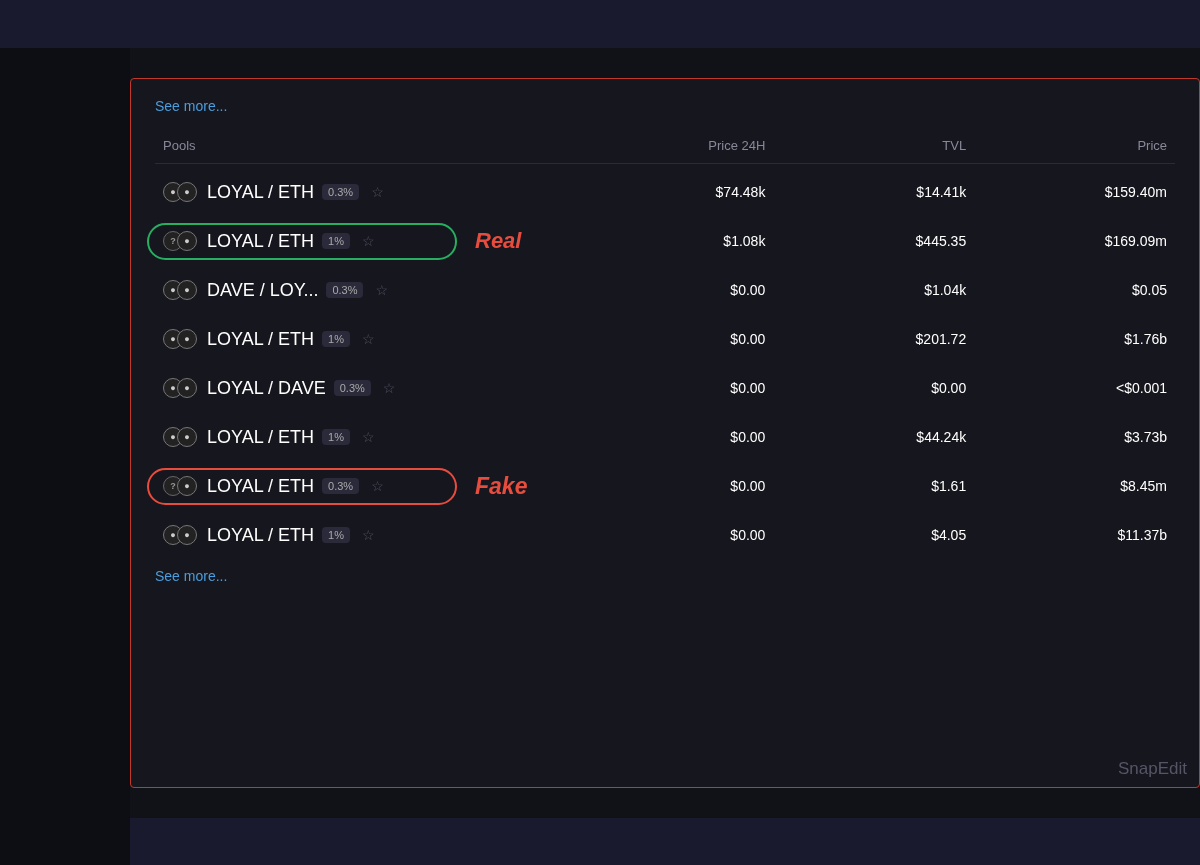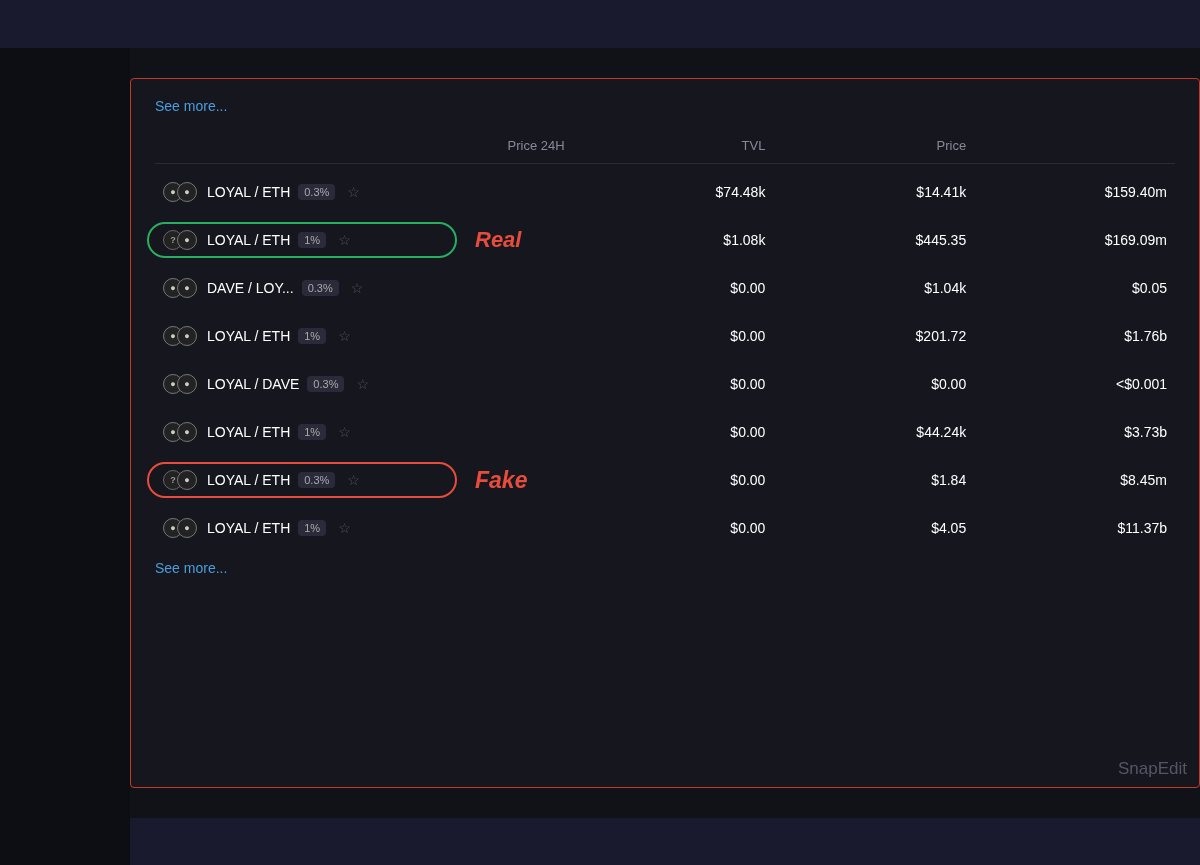--- a/index.html
+++ b/index.html
@@ -102,21 +102,21 @@
     .token-icons {
       display: flex;
       align-items: center;
       position: relative;
       width: 36px;
       flex-shrink: 0;
     }
 
     .pool-name {
       color: #ffffff;
-      font-size: 14px;
+      font-size: 18px;
       font-weight: 500;
     }
 
     .fee-badge {
       background: #2a2a3a;
       color: #aaaaaa;
       font-size: 11px;
       padding: 2px 6px;
       border-radius: 4px;
     }
@@ -238,20 +238,21 @@
 <div class="outer-bg">
   <div class="side-left"></div>
 
   <div class="main-panel">
     <div class="panel-content">
 
       <a class="see-more-top">See more...</a>
 
       <div class="table-container">
         <div class="table-header">
+          <span class="col-label">Pools</span>
           <span class="col-label right">Price 24H</span>
           <span class="col-label right">TVL</span>
           <span class="col-label right">Price</span>
         </div>
 
         <div class="row-wrapper">
           <div class="table-row">
             <div class="pool-cell">
               <div class="token-icons">
                 <div class="icon-circle-outer loyal-icon-1">●</div>
@@ -359,21 +360,21 @@
             <div class="pool-cell">
               <div class="token-icons">
                 <div class="icon-circle-outer question-icon-1">?</div>
                 <div class="icon-circle-outer loyal-icon-2">●</div>
               </div>
               <span class="pool-name">LOYAL / ETH</span>
               <span class="fee-badge">0.3%</span>
               <span class="star-icon">☆</span>
             </div>
             <div class="col-value">$0.00</div>
-            <div class="col-value">$1.84</div>
+            <div class="col-value">$1.61</div>
             <div class="col-value">$8.45m</div>
             <div class="row-red-highlight"></div>
             <span class="label-fake">Fake</span>
           </div>
         </div>
 
         <div class="row-wrapper">
           <div class="table-row">
             <div class="pool-cell">
               <div class="token-icons">

